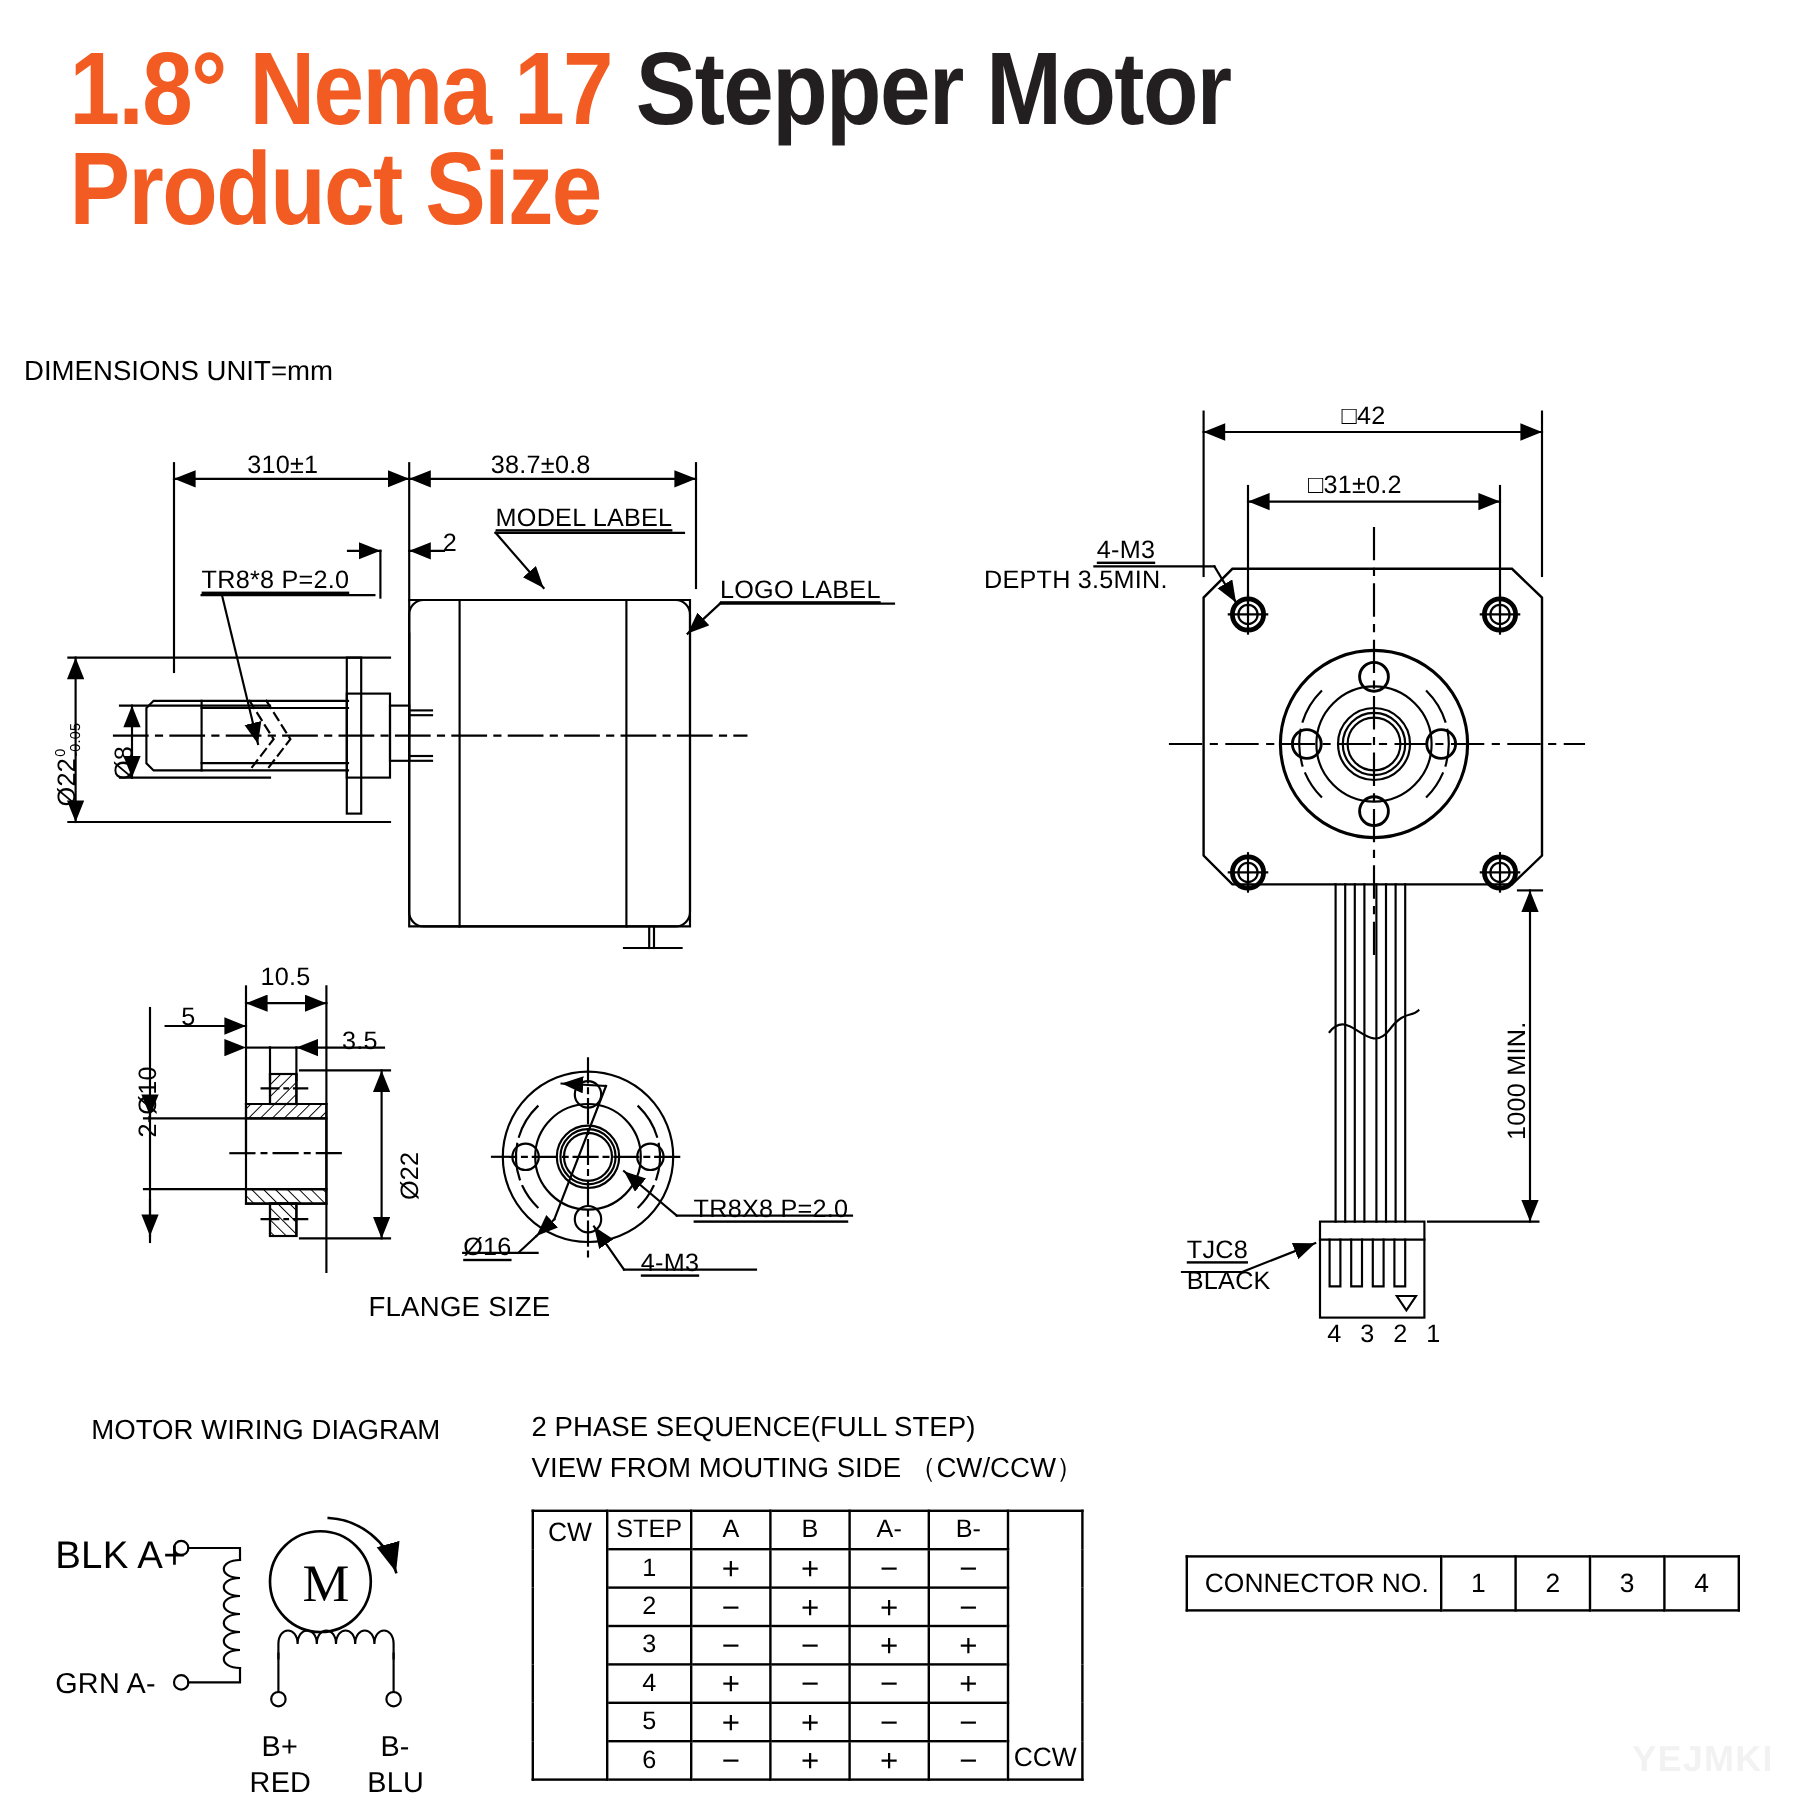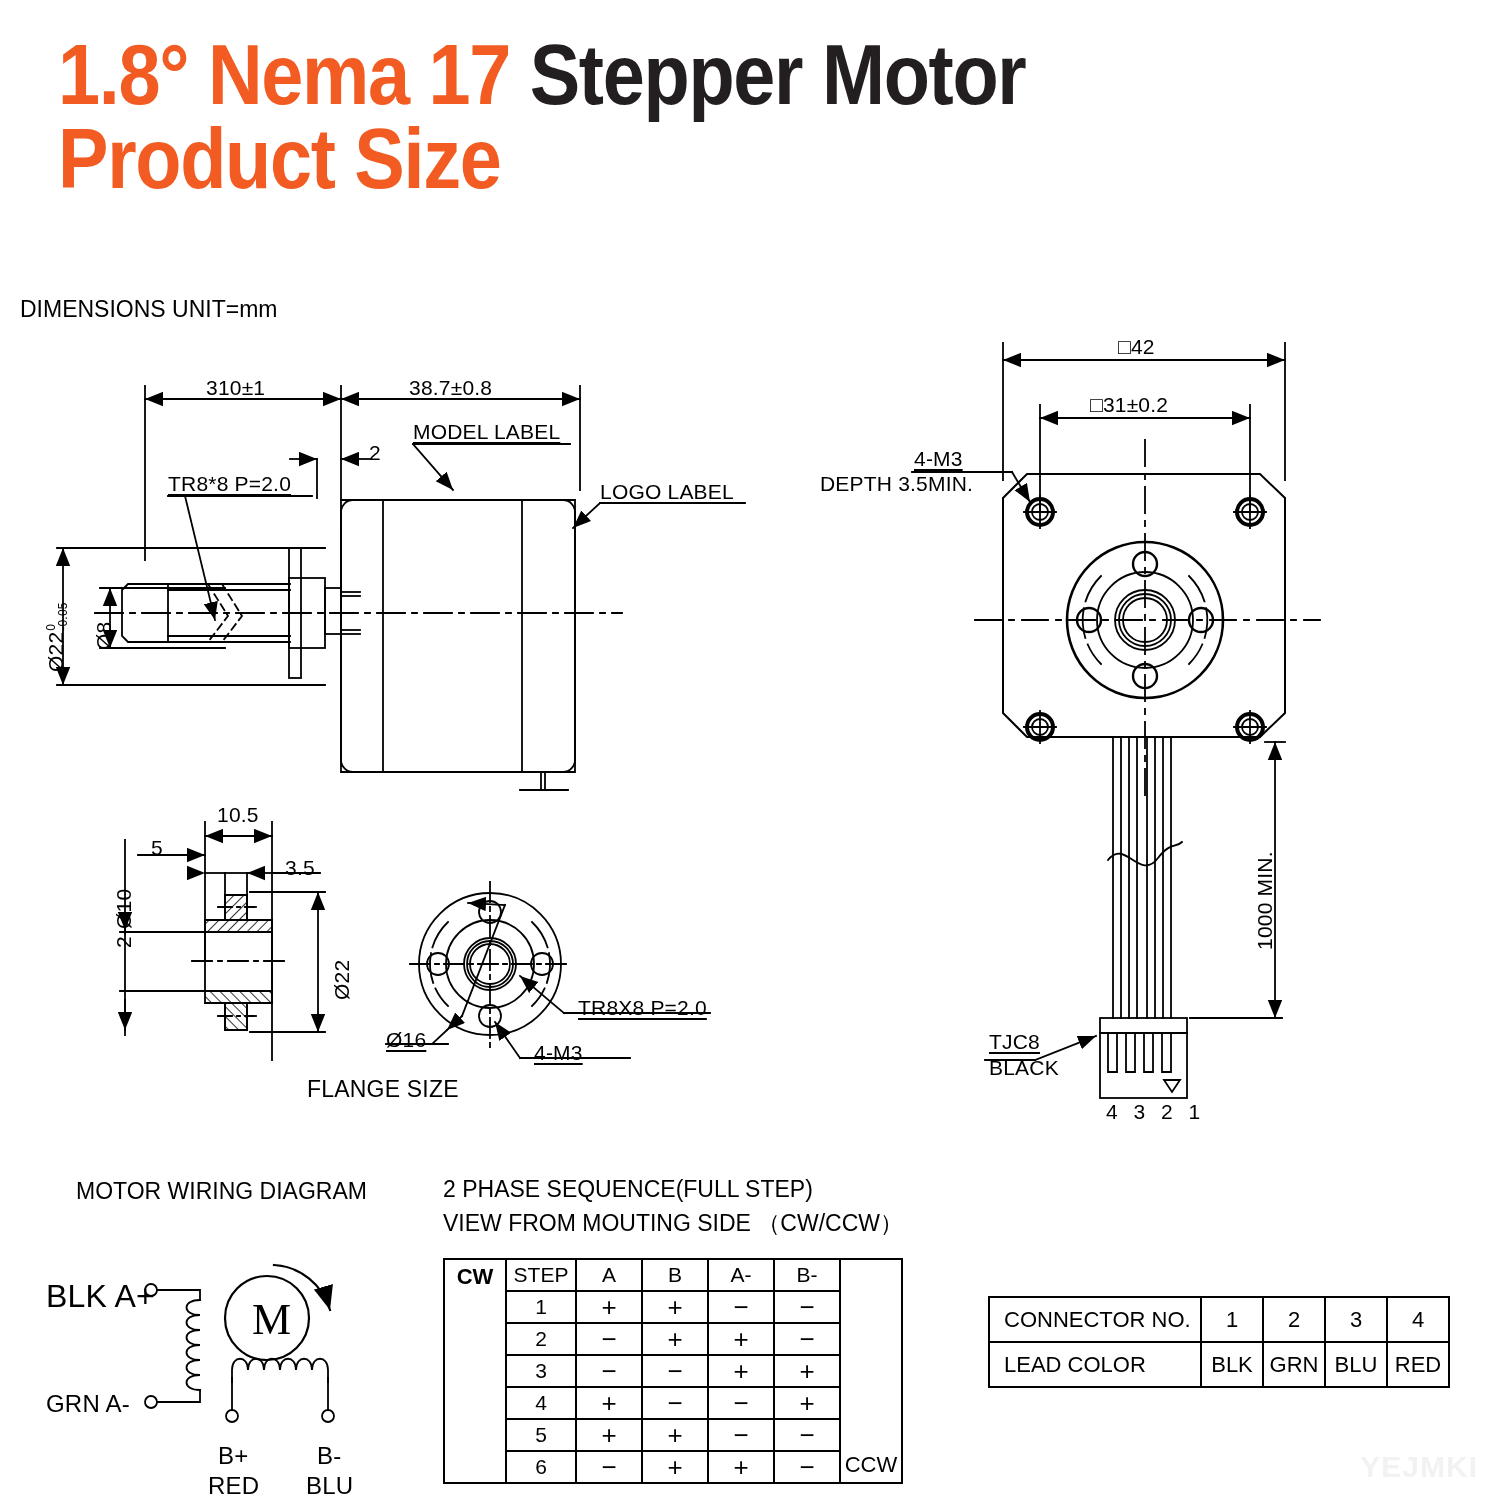--- a/index.html
+++ b/index.html
@@ -392,21 +392,21 @@
 <div class="dim" style="left:317px; top:1442px; font-size:24px;">B-</div>
 <div class="dim" style="left:306px; top:1472px; font-size:24px;">BLU</div>
 
 <div class="heading" style="left:443px; top:1176px;">2 PHASE SEQUENCE(FULL STEP)</div>
 <div class="heading" style="left:443px; top:1208px;">VIEW FROM MOUTING SIDE （CW/CCW）</div>
 
 <table class="dt" id="phase-table">
   <tbody>
     <tr>
       <td class="arrowcell" rowspan="7">
-        <div style="position:relative; height:100%;font-weight:bold;">
+        <div style="position:relative; height:100%;">
           <span style="position:absolute; left:50%; top:4px; transform:translateX(-50%);">CW</span>
         </div>
       </td>
       <td class="c-step hdr">STEP</td>
       <td class="c-val hdr">A</td>
       <td class="c-val hdr">B</td>
       <td class="c-val hdr">A-</td>
       <td class="c-val hdr">B-</td>
       <td class="arrowcell" rowspan="7">
         <div style="position:relative; height:100%;text-align:center;">
@@ -461,23 +461,16 @@
 
 <table class="dt" id="conn-table">
   <tbody>
     <tr>
       <td class="c-label">CONNECTOR NO.</td>
       <td class="c-num">1</td>
       <td class="c-num">2</td>
       <td class="c-num">3</td>
       <td class="c-num">4</td>
     </tr>
-    <tr>
-      <td class="c-label">LEAD COLOR</td>
-      <td class="c-num">BLK</td>
-      <td class="c-num">GRN</td>
-      <td class="c-num">BLU</td>
-      <td class="c-num">RED</td>
-    </tr>
   </tbody>
 </table>
 
 <div id="watermark">YEJMKI</div>
 
 </body></html>

